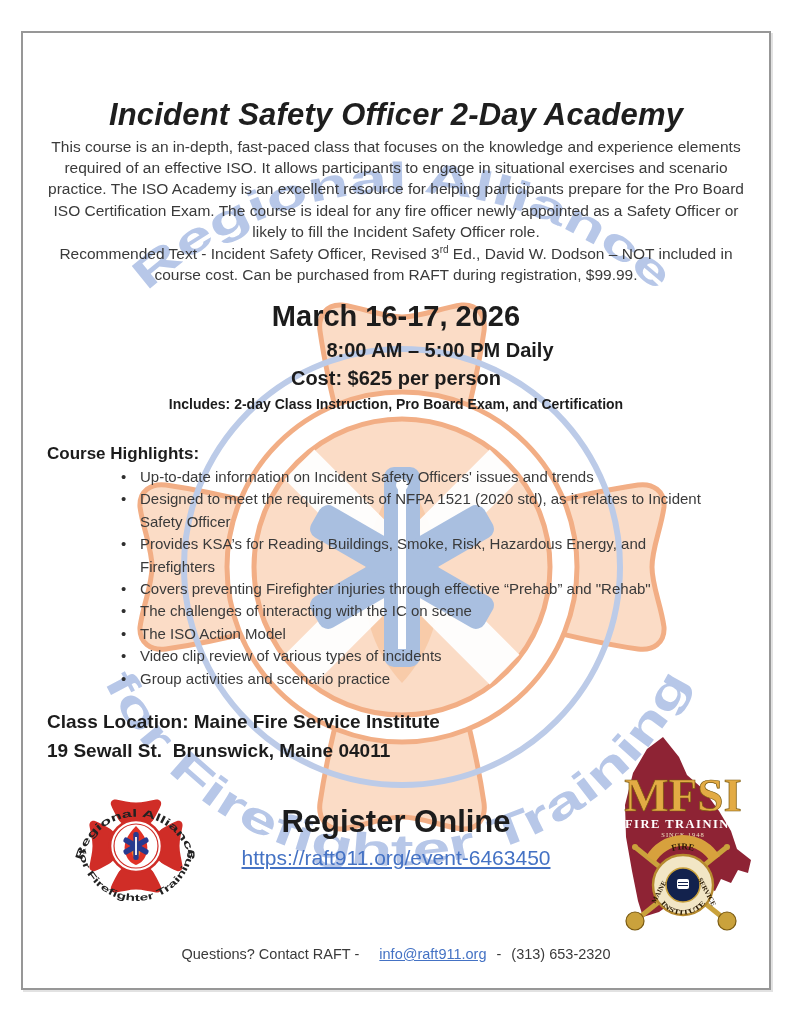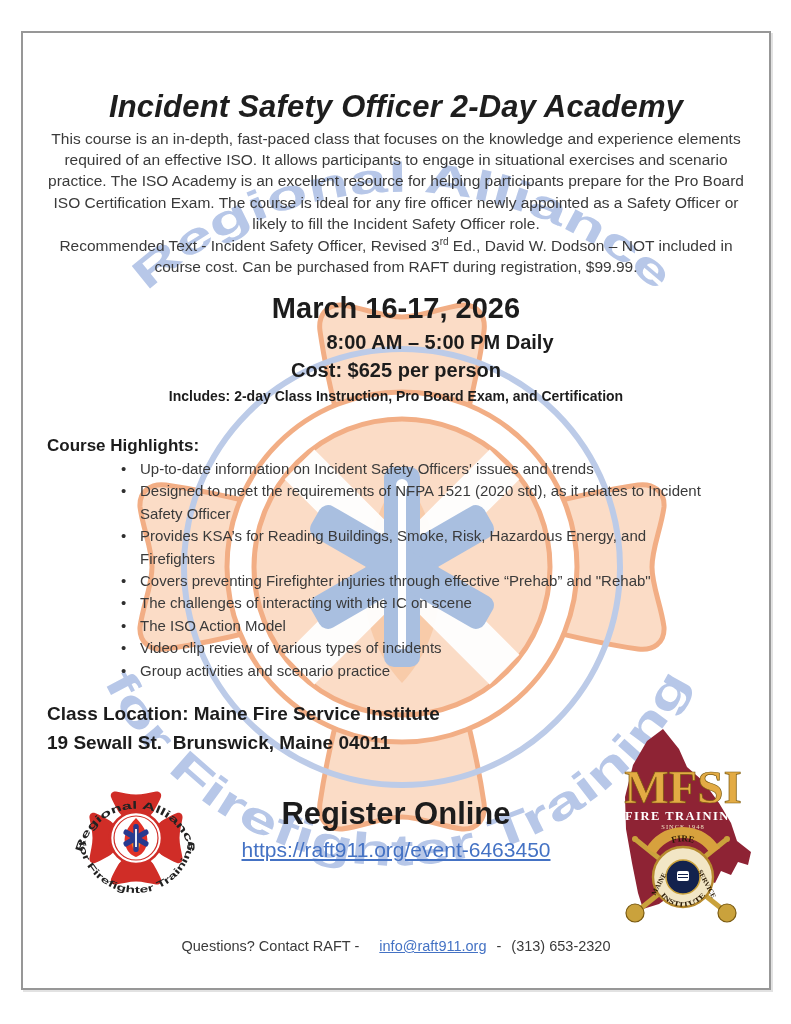--- a/index.html
+++ b/index.html
@@ -1,21 +1,21 @@
 <!DOCTYPE html>
 <html><head>
 <meta charset="utf-8">
 <style>
   html,body{margin:0;padding:0;background:#ffffff;}
   .sheet{position:relative;width:791px;height:1024px;background:#fff;overflow:hidden;
          font-family:"Liberation Sans","DejaVu Sans",sans-serif;color:#2f2f2f;}
   .frame{position:absolute;left:21px;top:31px;width:746px;height:955px;
          border:2px solid #979797;box-shadow:2px 2px 0 #e2e2e2;background:#fff;}
   .wm{position:absolute;left:0;top:0;width:746px;height:955px;z-index:0;pointer-events:none;}
-  .content{position:absolute;left:0;top:8px;width:100%;height:100%;z-index:1;}
+  .content{position:absolute;left:0;top:16px;width:100%;height:100%;z-index:1;}
   .abs{position:absolute;left:0;width:100%;}
   .ctr{text-align:center;}
   .title{top:48px;font-size:31px;font-weight:bold;font-style:italic;color:#1e1e1e;letter-spacing:.2px;}
   .intro{top:87px;font-size:15.5px;line-height:21.2px;color:#3a3a3a;}
   .intro .line,.rec .line{white-space:nowrap;}
   .rec{top:194px;font-size:15.5px;line-height:21px;color:#3a3a3a;}
   .rec sup{font-size:10px;vertical-align:super;line-height:0;}
   .march{top:251px;font-size:29px;font-weight:bold;color:#1c1c1c;}
   .times{top:290px;font-size:20px;font-weight:bold;color:#1c1c1c;padding-left:44px;}
   .cost{top:318px;font-size:20px;font-weight:bold;color:#1c1c1c;}

